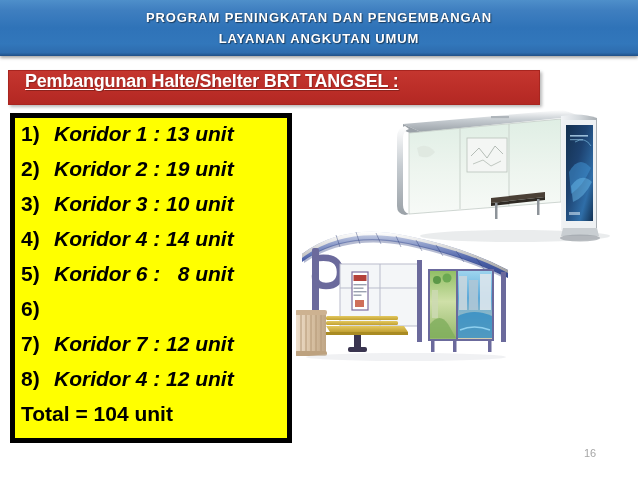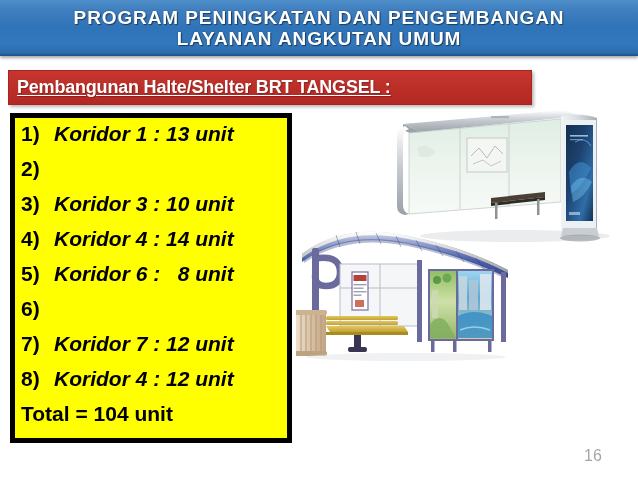--- a/index.html
+++ b/index.html
@@ -30,41 +30,42 @@
                 #2d6cae 94%,
                 #1f4f86 100%);
     box-shadow: 0 2px 3px rgba(0,0,0,0.35);
     display: flex;
     flex-direction: column;
     align-items: center;
     justify-content: center;
   }
   #header-banner .hline {
     color: #ffffff;
-    font-size: 19px;
+    font-size: 13px;
     font-weight: bold;
     letter-spacing: 0.9px;
     line-height: 21px;
     text-align: center;
     text-shadow: 1px 1px 1px rgba(0,0,0,0.45), 0 0 2px rgba(0,0,0,0.3);
     white-space: nowrap;
   }
 
   
   #subtitle-bar {
     position: absolute;
     left: 8px;
     top: 70px;
     width: 522px;
     height: 33px;
     background: linear-gradient(to bottom, #c4362f 0%, #bd2f29 45%, #b32823 100%);
     border: 1px solid #a8251f;
     box-shadow: 2px 2px 3px rgba(0,0,0,0.28);
     display: flex;
-    align-items: center;
+    align-items: flex-start;
+    padding-left: 8px;
   }
   #subtitle-bar .stext {
     color: #ffffff;
     font-size: 18px;
     font-weight: bold;
     letter-spacing: -0.2px;
     margin-left: 8px;
     text-decoration: underline;
     text-underline-offset: 2px;
     white-space: nowrap;
@@ -129,21 +130,21 @@
     height: 145px;
   }
   #shelter-canopy svg { display: block; }
 
   
   #page-number {
     position: absolute;
     left: 584px;
     top: 447px;
     color: #a6a6a6;
-    font-size: 16px;
+    font-size: 11px;
     font-weight: normal;
   }
 </style>
 </head>
 <body>
 
 <div id="header-banner">
   <div class="hline">PROGRAM PENINGKATAN DAN PENGEMBANGAN</div>
   <div class="hline">LAYANAN ANGKUTAN UMUM</div>
 </div>
@@ -152,20 +153,21 @@
   <span class="stext">Pembangunan Halte/Shelter BRT TANGSEL :</span>
 </div>
 
 <div id="corridor-box">
   <div class="corridor-row">
     <span class="c-index">1)</span>
     <span class="c-text">Koridor 1 : 13 unit</span>
   </div>
   <div class="corridor-row">
     <span class="c-index">2)</span>
+    <span class="c-text">Koridor 2 : 19 unit</span>
   </div>
   <div class="corridor-row">
     <span class="c-index">3)</span>
     <span class="c-text">Koridor 3 : 10 unit</span>
   </div>
   <div class="corridor-row">
     <span class="c-index">4)</span>
     <span class="c-text">Koridor 4 : 14 unit</span>
   </div>
   <div class="corridor-row">

